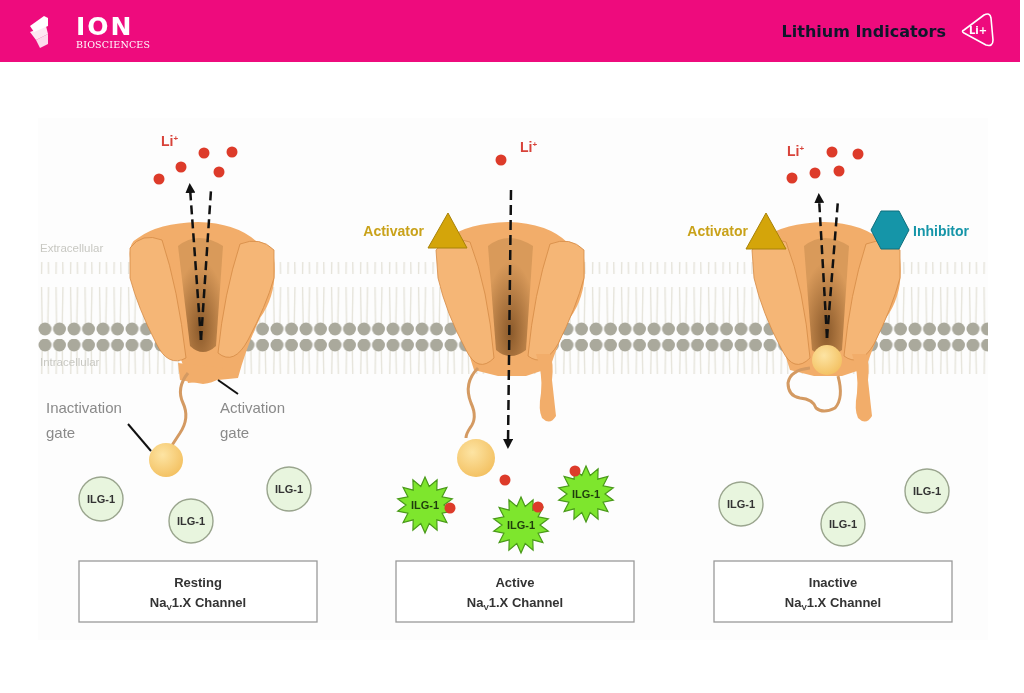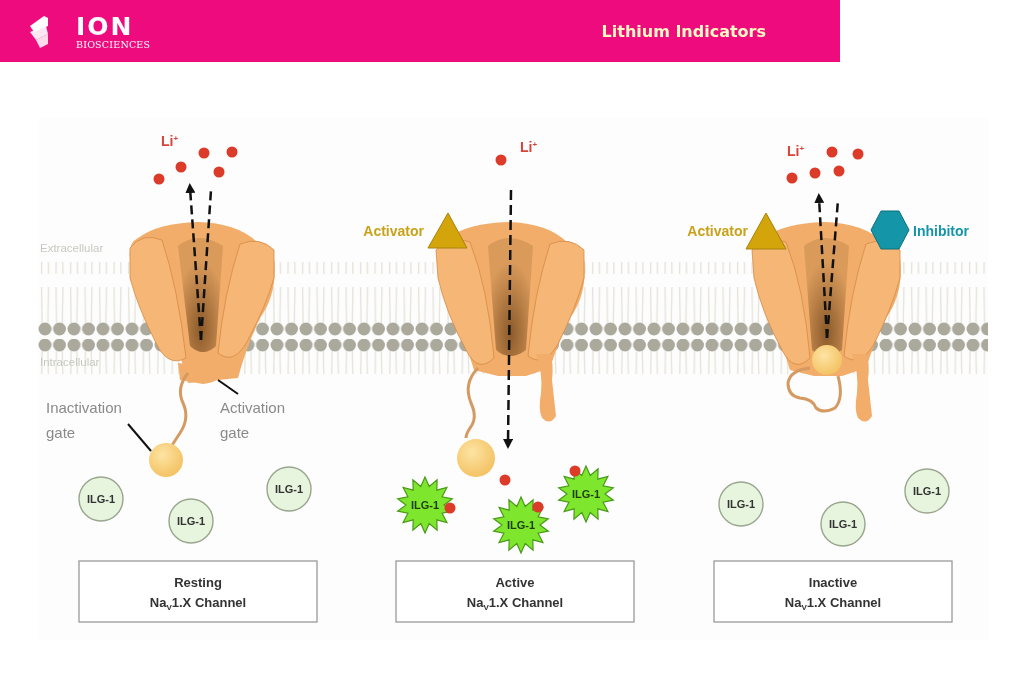--- a/index.html
+++ b/index.html
@@ -1,21 +1,21 @@
 <!DOCTYPE html>
 <html><head>
 <meta charset="utf-8">
 <style>
   html, body { margin:0; padding:0; }
   body { width:1024px; height:693px; overflow:hidden; background:#ffffff; position:relative; font-family:"DejaVu Sans", sans-serif; }
-  .header { position:absolute; left:0; top:0; width:840px; height:62px; background:#ee0b7d; }
+  .header { position:absolute; left:0; top:0; width:1020px; height:62px; background:#ee0b7d; }
   .logo { position:absolute; left:26px; top:12px; width:110px; height:40px; }
   .logo-text { position:absolute; left:50px; top:2px; font-family:"DejaVu Sans", sans-serif; font-weight:bold; font-size:25px; letter-spacing:2px; color:#fff; line-height:26px; }
   .logo-sub { position:absolute; left:50px; top:27px; font-family:"DejaVu Serif", serif; font-size:9.5px; color:#fff; letter-spacing:0.2px;text-align:center; }
-  .header-title { position:absolute; right:74px; top:22px; font-family:"DejaVu Sans", sans-serif; font-weight:bold; font-size:16px; color:#fef9c3; }
+  .header-title { position:absolute; right:74px; top:22px; font-family:"DejaVu Sans", sans-serif; font-weight:bold; font-size:16px; color:#0f172a; }
   .header-badge { position:absolute; left:958px; top:10px; width:40px; height:40px; }
   .figure { position:absolute; left:38px; top:118px; width:950px; height:522px; background:#fdfdfd; }
   svg.diagram { position:absolute; left:0; top:0; }
   .lbl { font-family:"Liberation Sans", sans-serif; }
 </style>
 </head>
 <body>
 
 <div class="header">
   <div class="logo">

